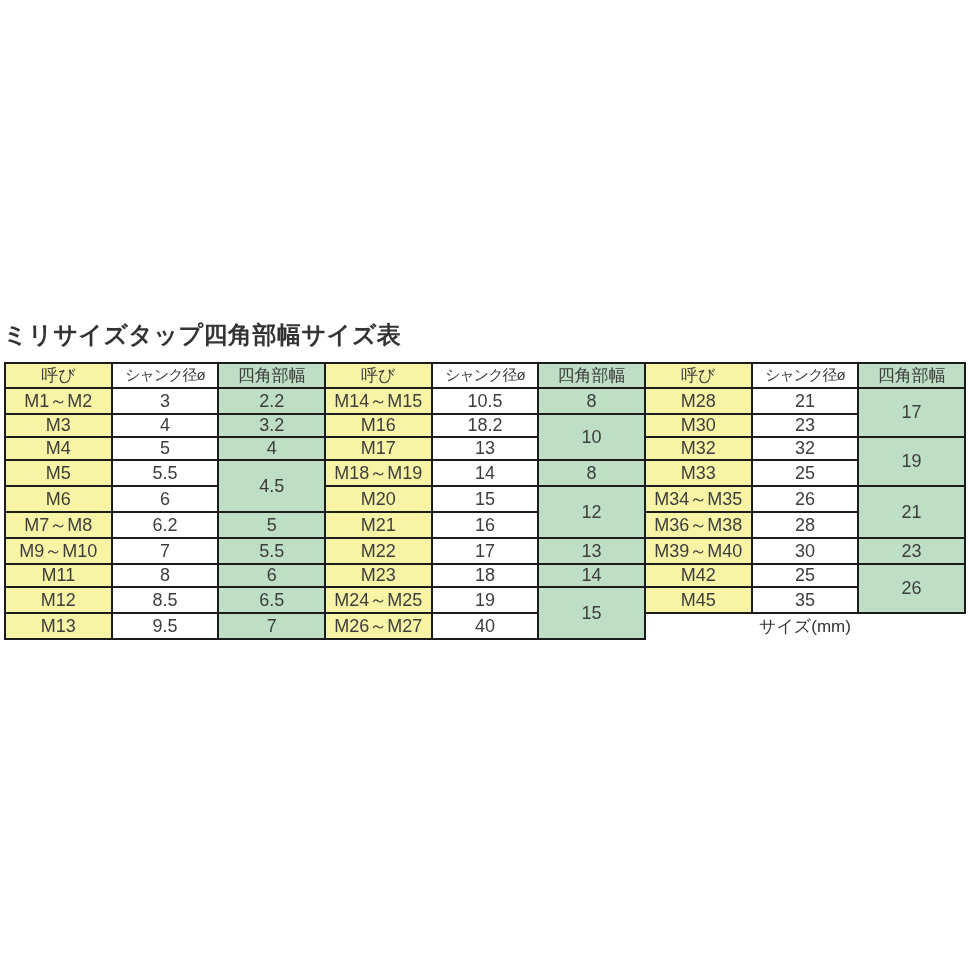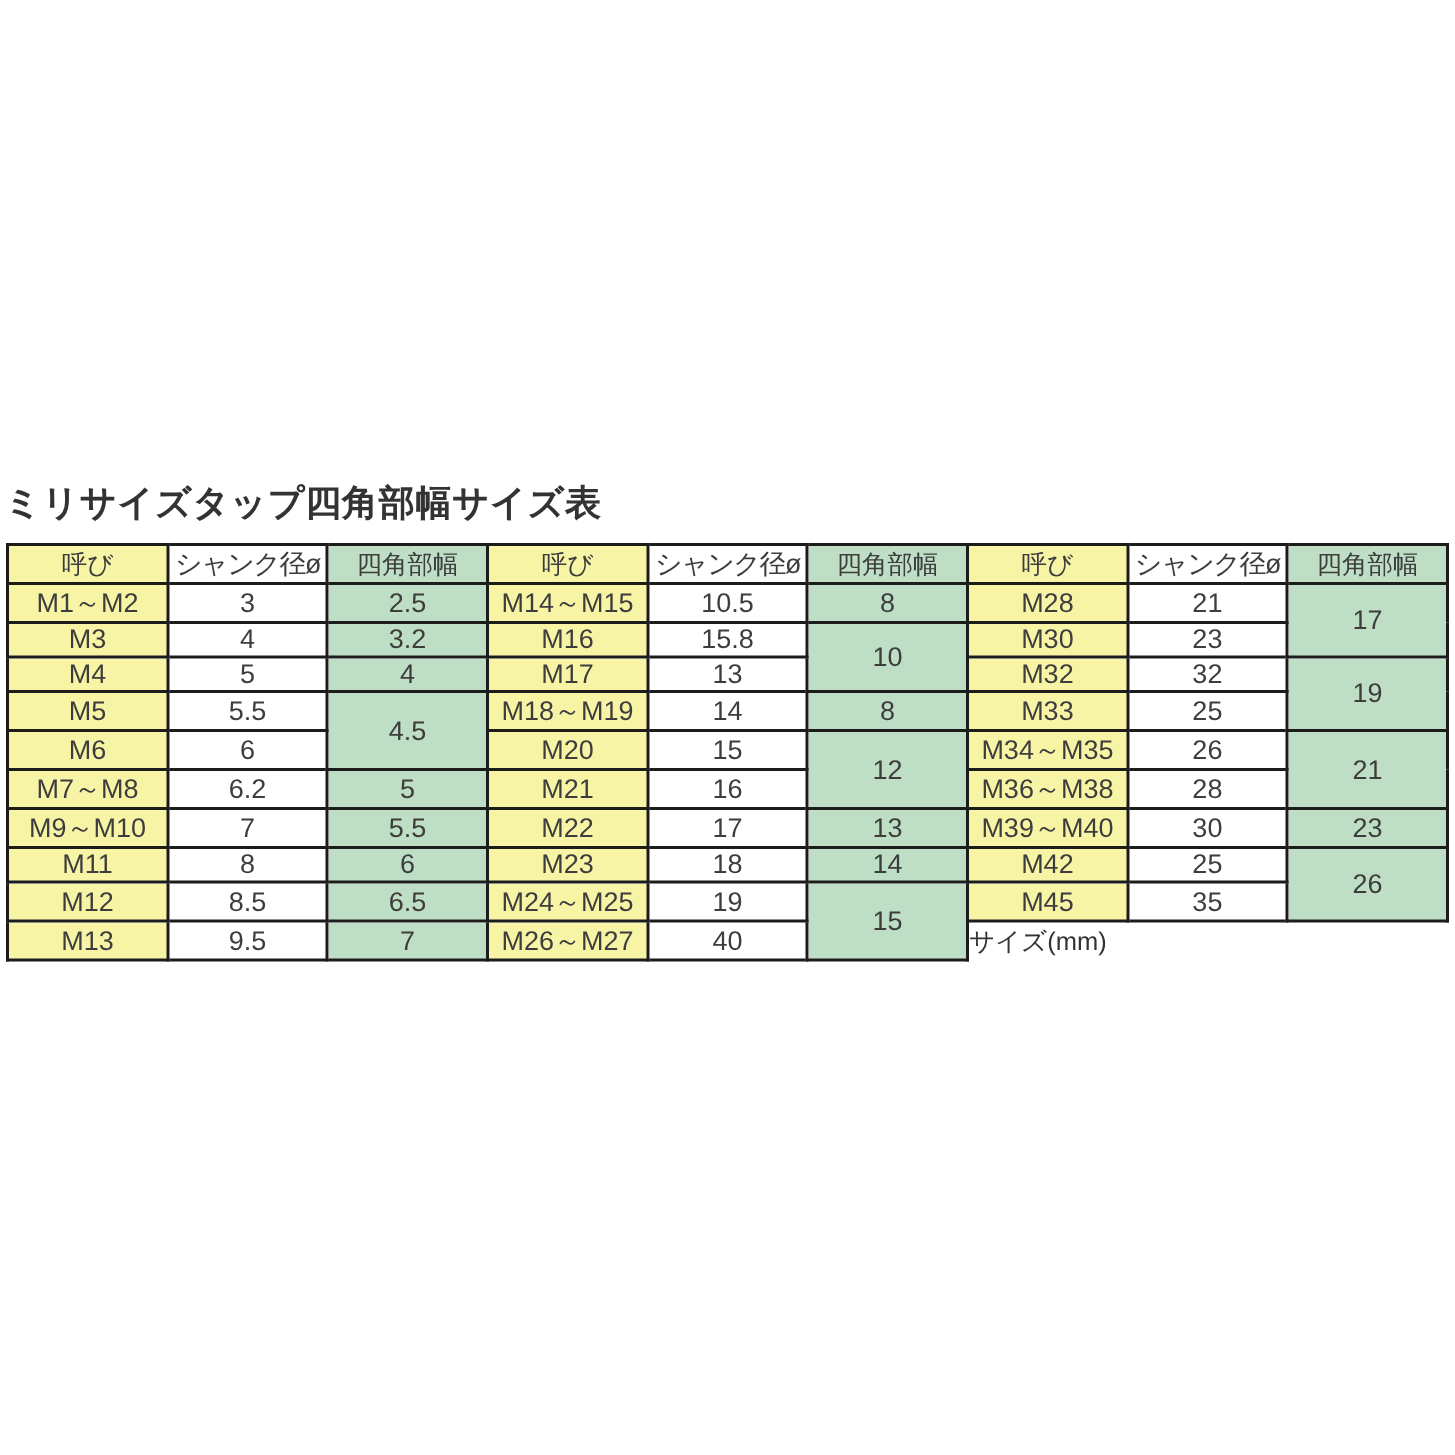--- a/index.html
+++ b/index.html
@@ -44,35 +44,35 @@
     color: #3d3d3d;
     overflow: hidden;
     white-space: nowrap;
   }
   th {
     height: 23px;
     font-size: 17px;
     font-weight: normal;
   }
   th.shank-h {
-    font-size: 18px;
+    font-size: 15px;
     letter-spacing: -1px;
     text-align: center;
   }
   td {
     height: 21px;
     font-size: 18px;
   }
   .bg-y { background: var(--c-yellow); }
   .bg-g { background: var(--c-green); }
   .bg-w { background: var(--c-white); }
   td.empty {
     border: none;
     background: transparent;
-    text-align: left;
+    text-align: center;
     padding-right: 1px;
     font-size: 17px;
     color: #333333;
   }
 </style>
 </head>
 <body>
 
 <div class="canvas">
   <div class="title">ミリサイズタップ四角部幅サイズ表</div>
@@ -88,34 +88,34 @@
             <th class="bg-g">四角部幅</th>
             <th class="bg-y">呼び</th>
             <th class="bg-w shank-h">シャンク径ø</th>
             <th class="bg-g">四角部幅</th>
           </tr>
         </thead>
       <tbody>
           <tr>
             <td class="bg-y">M1～M2</td>
             <td class="bg-w">3</td>
-            <td class="bg-g">2.5</td>
+            <td class="bg-g">2.2</td>
             <td class="bg-y">M14～M15</td>
             <td class="bg-w">10.5</td>
             <td class="bg-g">8</td>
             <td class="bg-y">M28</td>
             <td class="bg-w">21</td>
             <td class="bg-g" rowspan="2">17</td>
           </tr>
           <tr>
             <td class="bg-y">M3</td>
             <td class="bg-w">4</td>
             <td class="bg-g">3.2</td>
             <td class="bg-y">M16</td>
-            <td class="bg-w">15.8</td>
+            <td class="bg-w">18.2</td>
             <td class="bg-g" rowspan="2">10</td>
             <td class="bg-y">M30</td>
             <td class="bg-w">23</td>
           </tr>
           <tr>
             <td class="bg-y">M4</td>
             <td class="bg-w">5</td>
             <td class="bg-g">4</td>
             <td class="bg-y">M17</td>
             <td class="bg-w">13</td>

